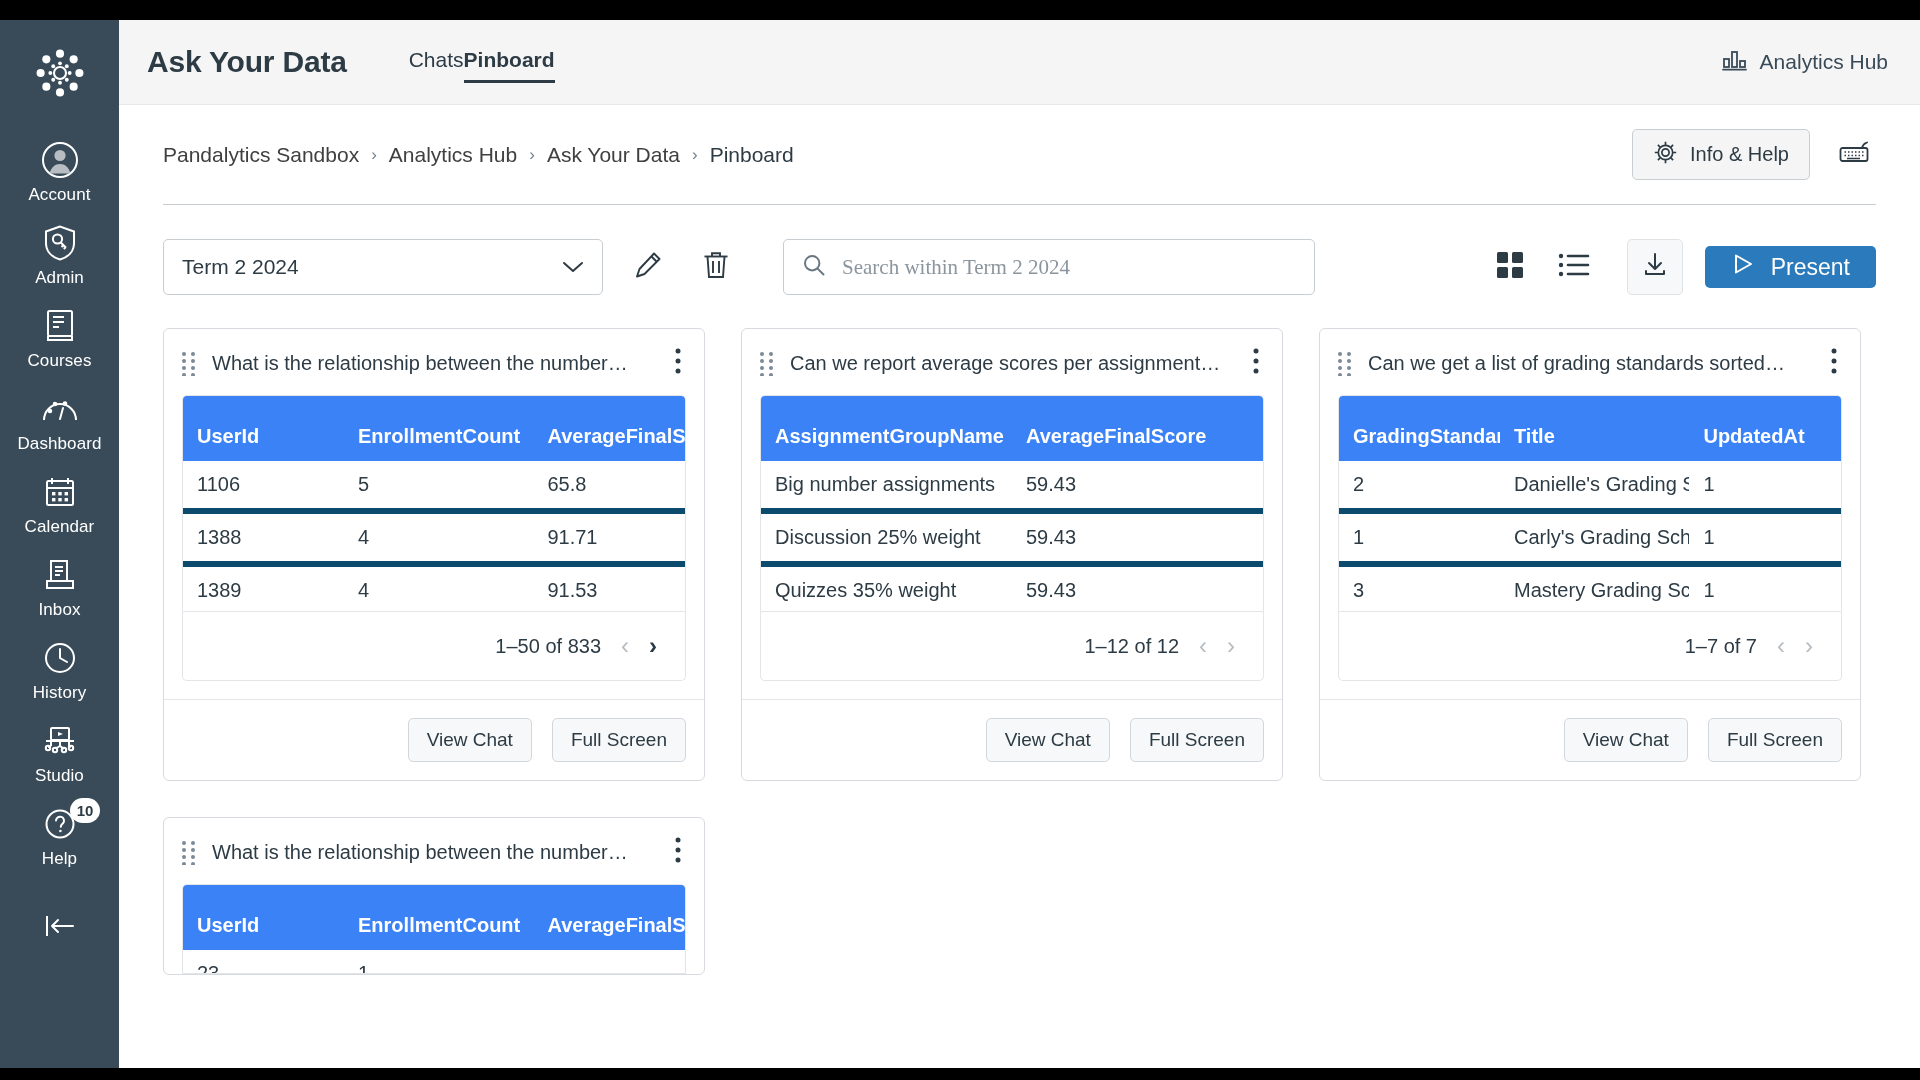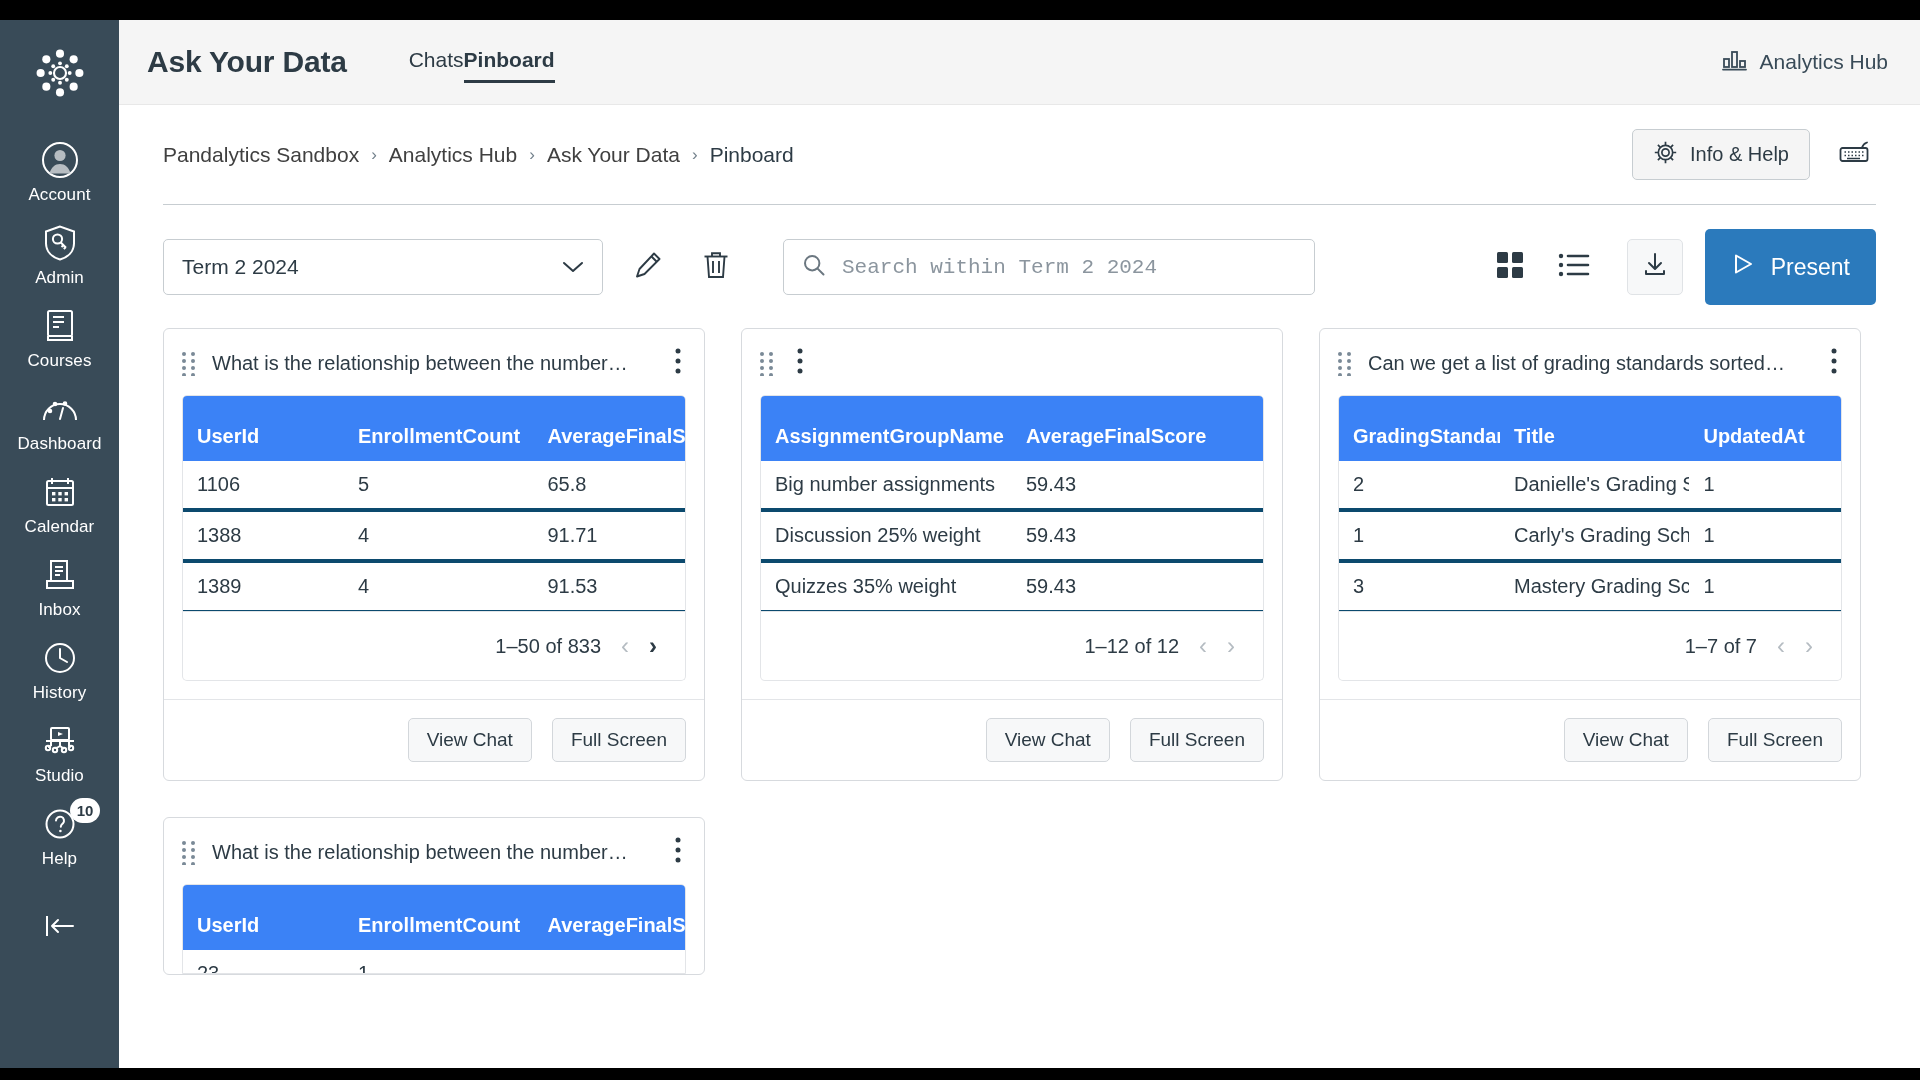--- a/index.html
+++ b/index.html
@@ -147,39 +147,39 @@
     width: 532px; height: 56px;
     border: 1px solid #C7CDD1; border-radius: 5px;
     background: #fff;
     display: flex; align-items: center;
     padding: 0 18px; gap: 16px;
     cursor: text;
   }
   .search-input {
     border: none; outline: none; background: transparent;
     font-size: 21px; color: #2D3B45; width: 100%;
-    font-family: Liberation Mono, monospace;
+    font-family: Liberation Serif, serif;
   }
   .search-input::placeholder { color: #8B959E; }
   .toolbar-right { margin-left: auto; display: flex; align-items: center; gap: 22px; }
   .view-toggle {
     width: 42px; height: 42px;
     display: flex; align-items: center; justify-content: center;
     cursor: pointer;
   }
   .download-btn {
     width: 56px; height: 56px;
     border: 1px solid #E0E3E6; border-radius: 5px;
     background: #F7F8F9;
     display: flex; align-items: center; justify-content: center;
     cursor: pointer;
     margin-left: 10px;
   }
   .present-btn {
-    height: 76px; padding: 17px 26px;
+    height: 42px; padding: 17px 26px;
     background: #2B7ABC; border: none; border-radius: 5px;
     color: #fff; font-size: 23px;
     display: flex; align-items: center; gap: 16px;
     cursor: pointer;
     font-family: "Liberation Sans", sans-serif;
   }
 
   
   .grid {
     display: flex; flex-wrap: wrap;
@@ -215,21 +215,21 @@
   thead th {
     background: #3b82f6; color: #fff;
     font-size: 20px; font-weight: 700;
     text-align: left;
     padding: 29px 0 13px 14px;
     white-space: nowrap; overflow: hidden;
   }
   tbody td {
     font-size: 20px; color: #2D3B45;
     padding: 12px 0 12px 14px;
-    border-top: 4px solid #0c4a6e;
+    border-top: 6px solid #0c4a6e;
     white-space: nowrap; overflow: hidden;
   }
   tbody tr:first-child td { border-top: none; }
   .table-clip { height: 215px; overflow: hidden; }
   .pager {
     display: flex; align-items: center; justify-content: flex-end;
     gap: 20px;
     padding: 22px 28px 22px 0;
     font-size: 20px; color: #2D3B45;
     background: #fff;
@@ -617,20 +617,21 @@
                   <circle cx="4" cy="4" r="2"></circle>
                   <circle cx="4" cy="11" r="2"></circle>
                   <circle cx="4" cy="18" r="2"></circle>
                   <circle cx="4" cy="25" r="2"></circle>
                   <circle cx="13" cy="4" r="2"></circle>
                   <circle cx="13" cy="11" r="2"></circle>
                   <circle cx="13" cy="18" r="2"></circle>
                   <circle cx="13" cy="25" r="2"></circle>
                 </svg>
               </span>
+              <span class="card-title">Can we report average scores per assignment…</span>
               <span class="kebab"><svg width="8" height="28" viewBox="0 0 8 28" fill="#2D3B45">
                   <circle cx="4" cy="4" r="2.5"></circle>
                   <circle cx="4" cy="14" r="2.5"></circle>
                   <circle cx="4" cy="24" r="2.5"></circle>
                 </svg></span>
             </div>
             <div class="table-wrap">
               <div class="table-clip">
                 <table>
                   <thead>

